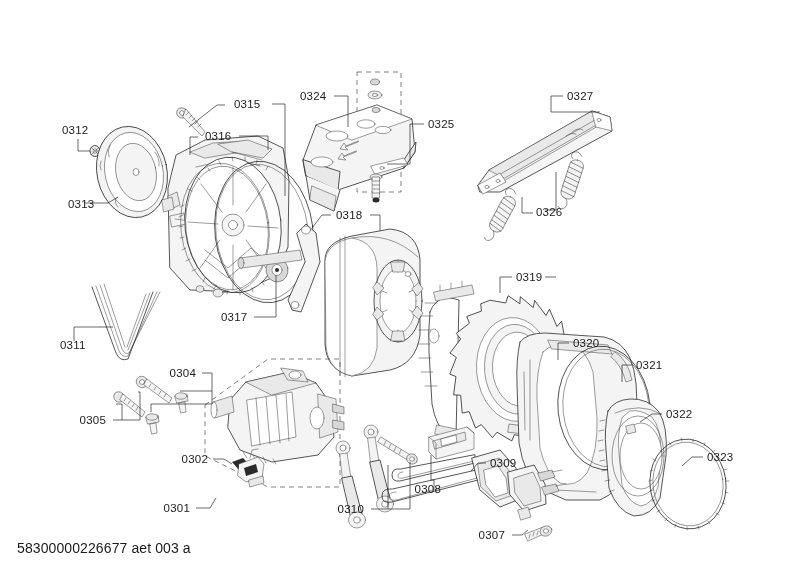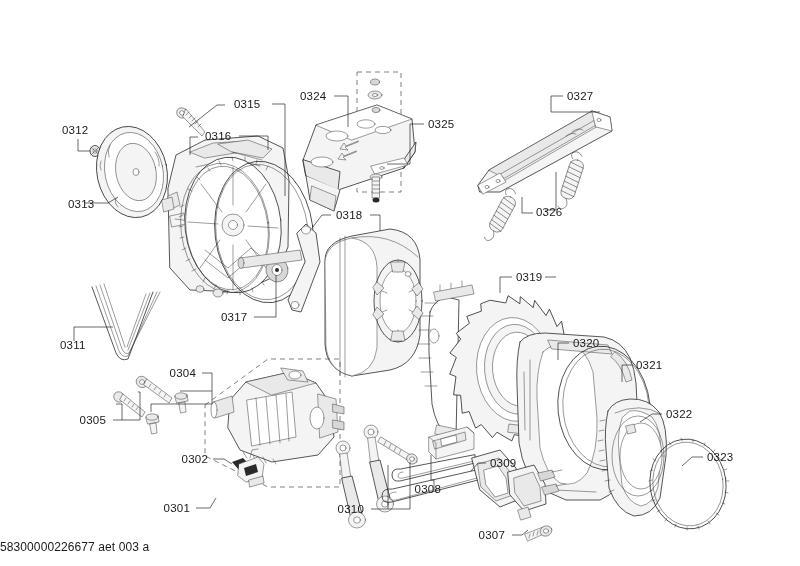--- a/index.html
+++ b/index.html
@@ -66,24 +66,24 @@
     fill: #2a2a2a;
   }
   .dashed {
     stroke: #4a4a4a;
     stroke-width: 0.7;
     fill: none;
     stroke-dasharray: 5 4;
   }
   #footer-text {
     position: absolute;
-    left: 0;
+    left: 17px;
     top: 540px;
     font-family: "Liberation Sans", sans-serif;
-    font-size: 12px;
+    font-size: 14px;
     color: #1a1a1a;
     letter-spacing: 0.1px;
     white-space: nowrap;
   }
 </style>
 </head>
 <body>
 
 <div id="page">
 

